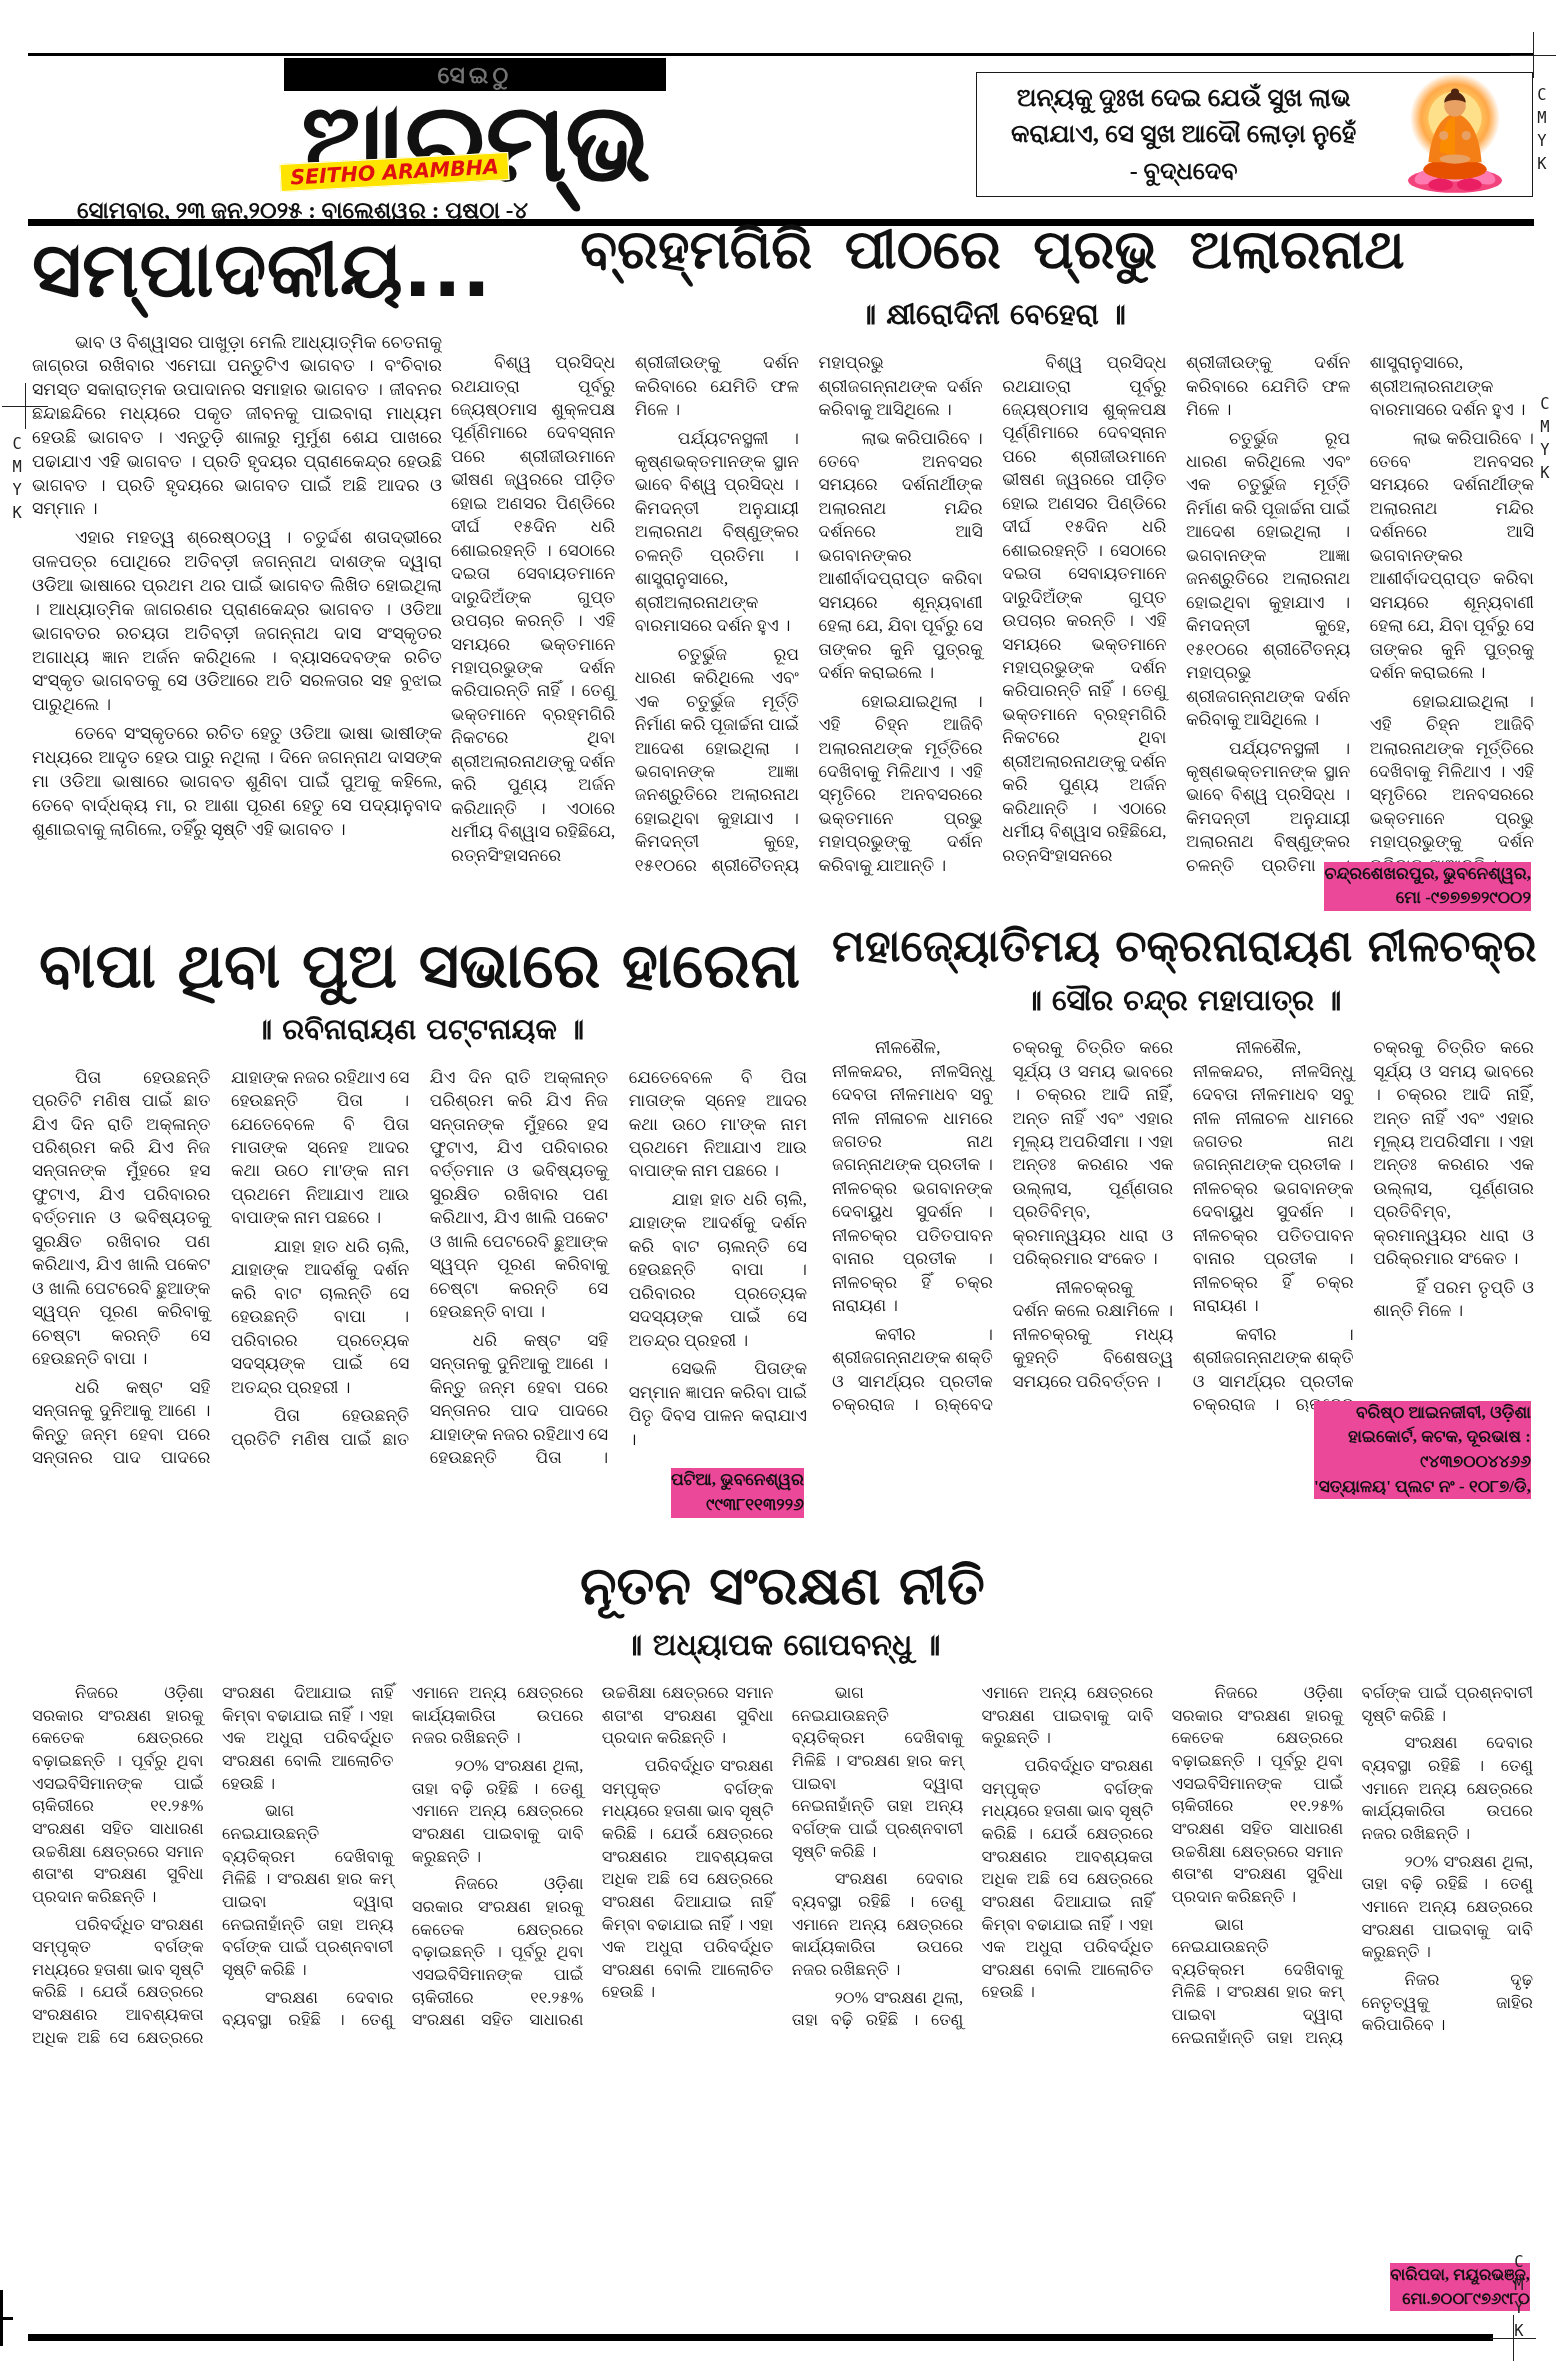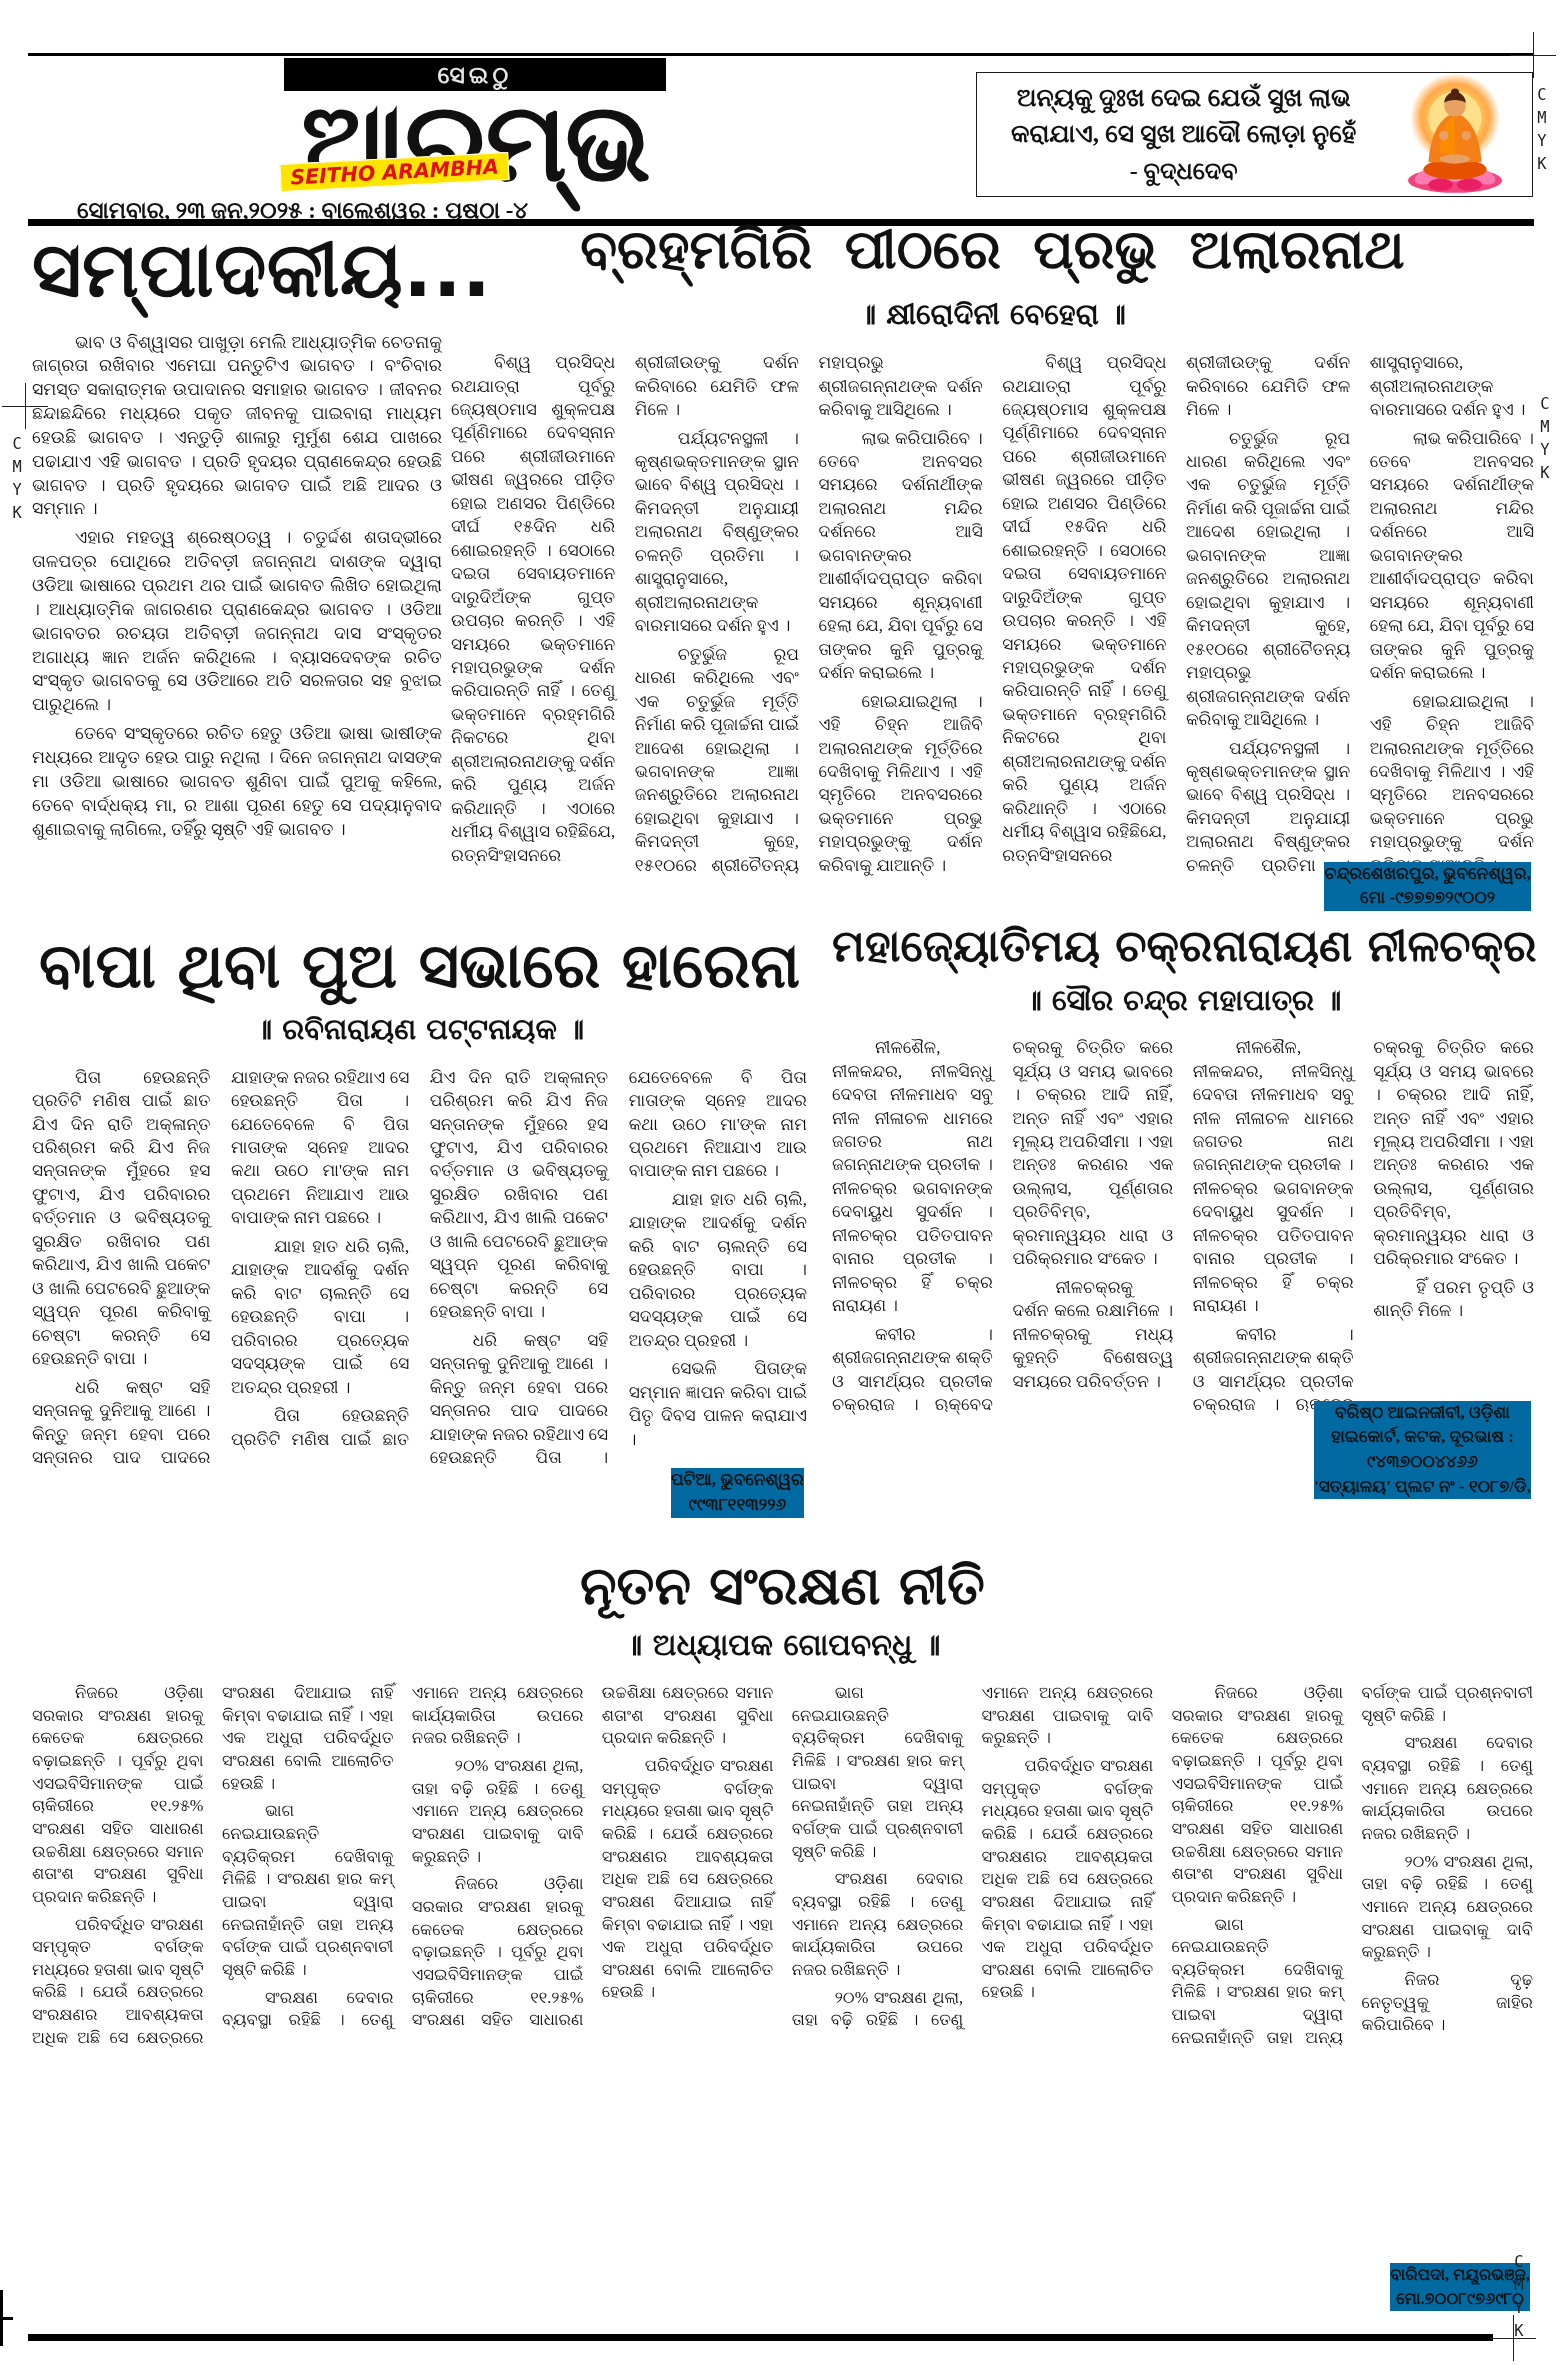--- a/index.html
+++ b/index.html
@@ -1,21 +1,21 @@
 <!DOCTYPE html>
 <html style="font-size:8.2px"><head>
 <meta charset="utf-8">
 <style>
   html,body{margin:0;padding:0;background:#e8e8e8;}
   .page{position:relative;width:1562px;height:2366px;background:#ffffff;overflow:hidden;
         font-family:"Liberation Serif",serif;color:#111;}
   .rule{position:absolute;background:#000;}
   
   .logo-block{position:absolute;left:284px;top:58px;width:382px;}
-  .logo-band{background:#000;color:#e5e5e5;height:33px;display:flex;align-items:center;justify-content:center;
+  .logo-band{background:#000;color:#737373;height:33px;display:flex;align-items:center;justify-content:center;
              font-family:"DejaVu Sans",sans-serif;font-weight:bold;font-size:23.6px;letter-spacing:4.1px;}
   .logo-text{font-family:"DejaVu Sans",sans-serif;font-weight:900;font-size:109px;line-height:.95;
              text-align:center;letter-spacing:-2px;white-space:nowrap;}
   .logo-ribbon{position:absolute;left:-4.1px;bottom:8.2px;transform:rotate(-3deg);
                background:#ffe400;color:#e01010;border:1px solid #fff;
                font-family:"DejaVu Sans",sans-serif;font-weight:bold;font-style:italic;
                font-size:20.5px;padding:1px 9.2px;white-space:nowrap;}
   .date-line{position:absolute;left:36px;top:198px;width:533px;text-align:center;
              font-weight:bold;font-size:23px;white-space:nowrap;}
   .quote-box{position:absolute;left:976px;top:72px;width:557px;height:125px;
@@ -25,21 +25,21 @@
   .buddha-wrap{width:154px;height:131px;flex:none;}
   
   .art{position:absolute;}
   .kicker{font-family:"DejaVu Sans",sans-serif;font-weight:900;font-size:76px;line-height:1;
           letter-spacing:0.5px;white-space:nowrap;}
   .ed-title{font-family:"DejaVu Sans",sans-serif;font-weight:bold;font-size:43px;text-align:center;margin-top:17.4px;}
   .head{font-family:"DejaVu Sans",sans-serif;font-weight:900;text-align:center;line-height:1.08;white-space:nowrap;}
   .byline{font-family:"DejaVu Sans",sans-serif;font-weight:bold;text-align:center;}
   .body{text-align:justify;overflow:hidden;position:relative;}
   .body p{margin:0 0 5.1px 0;text-indent:43px;}
-  .signoff{position:absolute;right:3.1px;bottom:1px;text-align:center;font-weight:bold;line-height:1.45;background:#0369a1;}
+  .signoff{position:absolute;right:3.1px;bottom:1px;text-align:right;font-weight:bold;line-height:1.45;background:#ec4899;}
   
   #editorial{left:32px;top:232px;width:410px;}
   #editorial .body{margin-top:22.5px;font-size:17.4px;line-height:1.37;height:517px;}
   #alarnath{left:451px;top:225px;width:1083px;}
   #alarnath .head{font-size:54px;font-family:Liberation Mono, monospace;}
   #alarnath .byline{font-size:29px;margin-top:13.3px;}
   #alarnath .body{margin-top:19.5px;column-count:6;column-gap:19.5px;font-size:17px;line-height:1.38;height:561px;}
   #father{left:32px;top:933px;width:775px;}
   #father .head{font-size:62px;}
   #father .byline{font-size:29px;margin-top:12.3px;}

